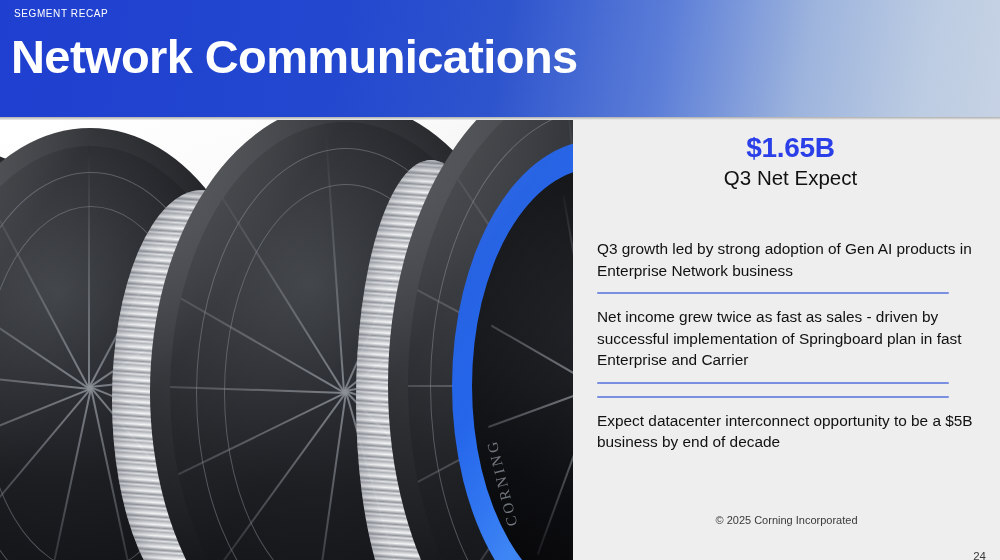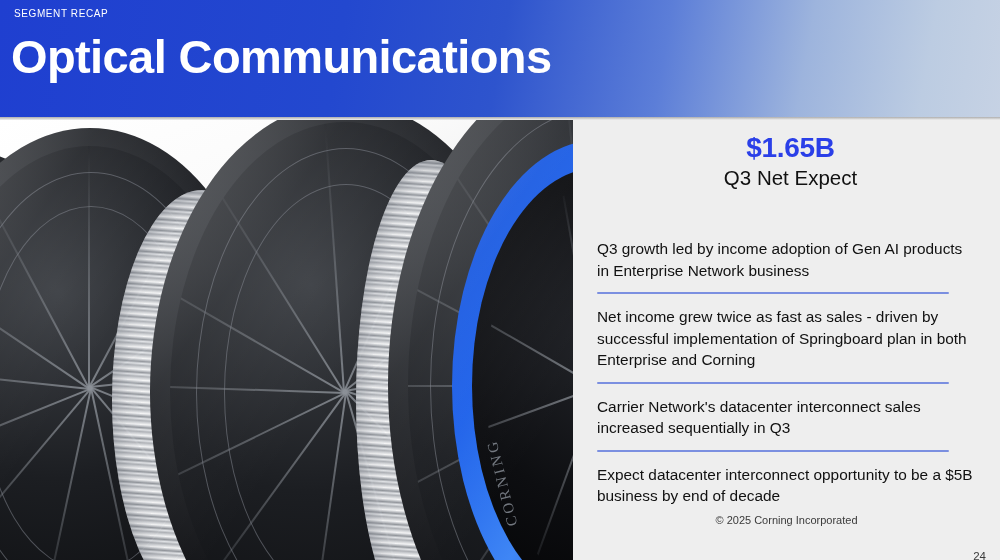--- a/index.html
+++ b/index.html
@@ -54,21 +54,21 @@
   #copyright{position:absolute;left:0;top:394px;width:427px;text-align:center;font-size:11px;color:#3a3a3a;}
   #pagenum{position:absolute;right:14px;top:430px;font-size:11.5px;color:#3a3a3a;}
 </style>
 </head>
 <body>
 
 <div id="slide">
 
   <div id="header">
     <div id="eyebrow">SEGMENT RECAP</div>
-    <div id="title">Optical Communications</div>
+    <div id="title">Network Communications</div>
   </div>
 
   <div id="photo">
 
     <div class="spool">
       <div class="flange" style="left:-210px;top:30px;width:340px;height:470px;"></div>
       <div class="fiber" style="left:-178px;top:62px;width:276px;height:406px;"></div>
       <div class="flangeInner" style="left:-196px;top:46px;width:312px;height:438px;
            background:radial-gradient(circle at 55% 40%,#2b2e33 0%,#141619 55%,#050608 100%);"></div>
       <div class="ringline" style="left:-190px;top:52px;width:300px;height:426px;"></div>
@@ -160,25 +160,24 @@
   <div id="panel">
 
     <div id="metrics">
       <div class="metric">
         <div class="val">$1.65B</div>
         <div class="l1">Q3 Net Expect</div>
       </div>
     </div>
 
     <div id="bullets">
-      <div class="bullet">Q3 growth led by income adoption of Gen AI products in Enterprise Network business</div>
+      <div class="bullet">Q3 growth led by strong adoption of Gen AI products in Enterprise Network business</div>
       <div class="divider"></div>
-      <div class="bullet">Net income grew twice as fast as sales - driven by successful implementation of Springboard plan in both Enterprise and Corning</div>
+      <div class="bullet">Net income grew twice as fast as sales - driven by successful implementation of Springboard plan in fast Enterprise and Carrier</div>
       <div class="divider"></div>
-      <div class="bullet">Carrier Network's datacenter interconnect sales increased sequentially in Q3</div>
       <div class="divider"></div>
       <div class="bullet">Expect datacenter interconnect opportunity to be a $5B business by end of decade</div>
     </div>
 
     <div id="copyright">© 2025 Corning Incorporated</div>
     <div id="pagenum">24</div>
   </div>
 
 </div>
 

